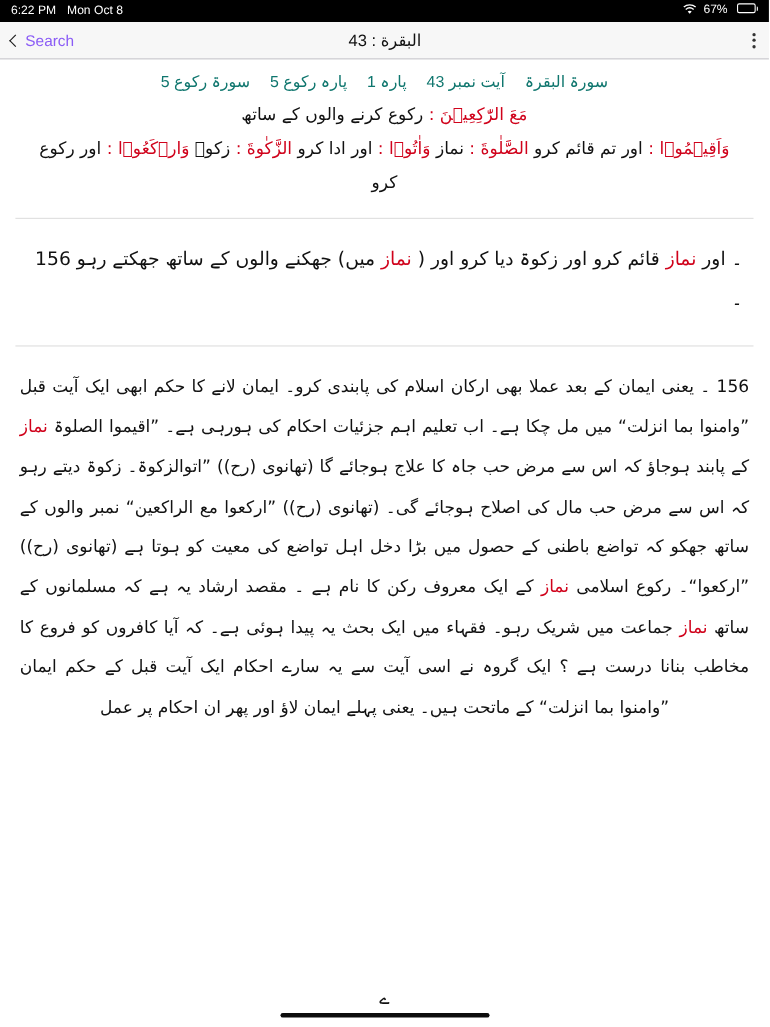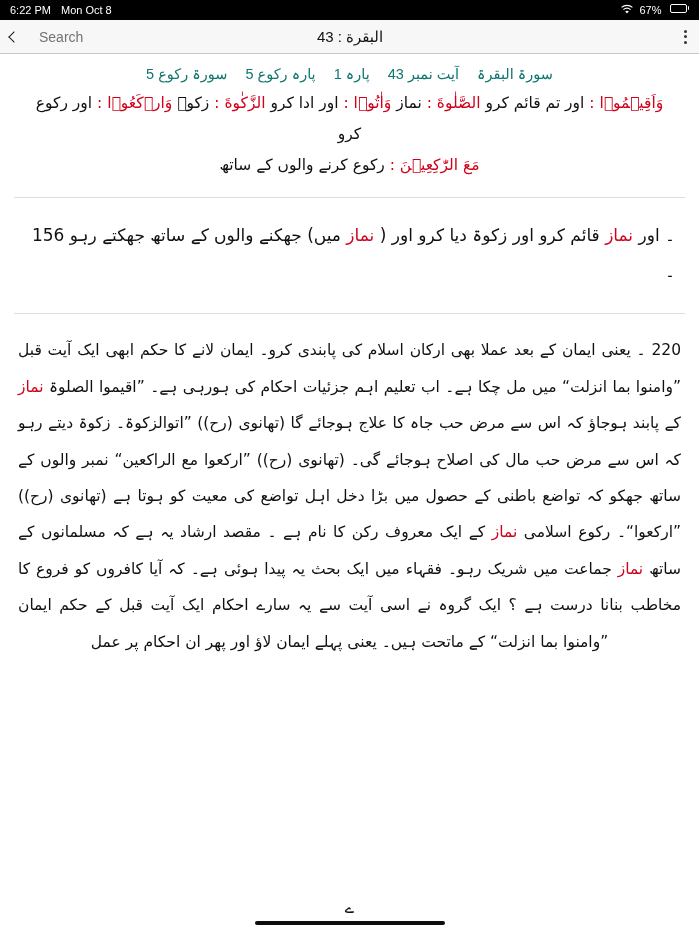--- a/index.html
+++ b/index.html
@@ -60,23 +60,23 @@
     background: #f7f7f7;
     border-bottom: 1px solid #c8c7cc;
     display: flex;
     align-items: center;
     padding: 0 10px;
     position: relative;
     flex: 0 0 auto;
   }
   .nav-back {
     display: flex; align-items: center;
-    color: #737373;
+    color: #8b5cf6;
     font-size: 14px;
-    gap: 19px;
+    gap: 3px;
     cursor: pointer;
   }
   .chev {
     display: inline-block;
     width: 8px; height: 8px;
     border-left: 1.8px solid #1a1a1a;
     border-bottom: 1.8px solid #1a1a1a;
     transform: rotate(45deg);
     margin-right: 2px;
   }
@@ -235,53 +235,53 @@
       <span>سورۃ البقرۃ</span>
       <span>آیت نمبر 43</span>
       <span>پارہ 1</span>
       <span>پارہ رکوع 5</span>
       <span>سورۃ رکوع 5</span>
     </div>
 
 
     <div class="wordwise">
       <div>
+        <span>مَعَ الرّٰكِعِيۡنَ :</span>
+        <span class="bk">رکوع کرنے والوں کے ساتھ</span>
+      </div>
+      <div>
         <span>وَاَقِيۡمُوۡا :</span>
         <span class="bk">اور تم قائم کرو</span>
         <span>الصَّلٰوةَ :</span>
         <span class="bk">نماز</span>
         <span>وَاٰتُوۡا :</span>
         <span class="bk">اور ادا کرو</span>
         <span>الزَّكٰوةَ :</span>
         <span class="bk">زکوۃ</span>
         <span>وَارۡكَعُوۡا :</span>
         <span class="bk">اور رکوع کرو</span>
       </div>
-      <div>
-        <span>مَعَ الرّٰكِعِيۡنَ :</span>
-        <span class="bk">رکوع کرنے والوں کے ساتھ</span>
-      </div>
     </div>
 
     <div class="divider"></div>
 
     <div class="translation">
       <span>۔ اور</span>
       <span class="hl">نماز</span>
       <span>قائم کرو اور زکوۃ دیا کرو اور (</span>
       <span class="hl">نماز</span>
       <span>میں) جھکنے والوں کے ساتھ جھکتے رہو</span>
       <span>156</span>
       <span>۔</span>
     </div>
 
     <div class="divider"></div>
 
     <div class="tafseer">
-      <span>220 ۔ یعنی ایمان کے بعد عملا بھی ارکان اسلام کی پابندی کرو۔ ایمان لانے کا حکم ابھی ایک آیت قبل ”وامنوا بما انزلت“ میں مل چکا ہے۔ اب تعلیم اہم جزئیات احکام کی ہورہی ہے۔ ”اقیموا الصلوۃ</span>
+      <span>156 ۔ یعنی ایمان کے بعد عملا بھی ارکان اسلام کی پابندی کرو۔ ایمان لانے کا حکم ابھی ایک آیت قبل ”وامنوا بما انزلت“ میں مل چکا ہے۔ اب تعلیم اہم جزئیات احکام کی ہورہی ہے۔ ”اقیموا الصلوۃ</span>
       <span class="hl">نماز</span>
       <span>کے پابند ہوجاؤ کہ اس سے مرض حب جاہ کا علاج ہوجائے گا (تھانوی (رح))  ”اتوالزکوۃ۔ زکوۃ دیتے رہو کہ اس سے مرض حب مال کی اصلاح ہوجائے گی۔ (تھانوی (رح))  ”ارکعوا مع الراکعین“ نمبر والوں کے ساتھ جھکو کہ تواضع باطنی کے حصول میں بڑا دخل اہل تواضع کی معیت کو ہوتا ہے (تھانوی (رح))  ”ارکعوا“۔ رکوع اسلامی</span>
       <span class="hl">نماز</span>
       <span>کے ایک معروف رکن کا نام ہے ۔ مقصد ارشاد یہ ہے کہ مسلمانوں کے ساتھ</span>
       <span class="hl">نماز</span>
       <span>جماعت میں شریک رہو۔ فقہاء میں ایک بحث یہ پیدا ہوئی ہے۔ کہ آیا کافروں کو فروع کا مخاطب بنانا درست ہے ؟ ایک گروہ نے اسی آیت سے یہ سارے احکام ایک آیت قبل کے حکم ایمان ”وامنوا بما انزلت“ کے ماتحت ہیں۔ یعنی پہلے ایمان لاؤ اور پھر ان احکام پر عمل</span>
     </div>
 
   </div>
 

